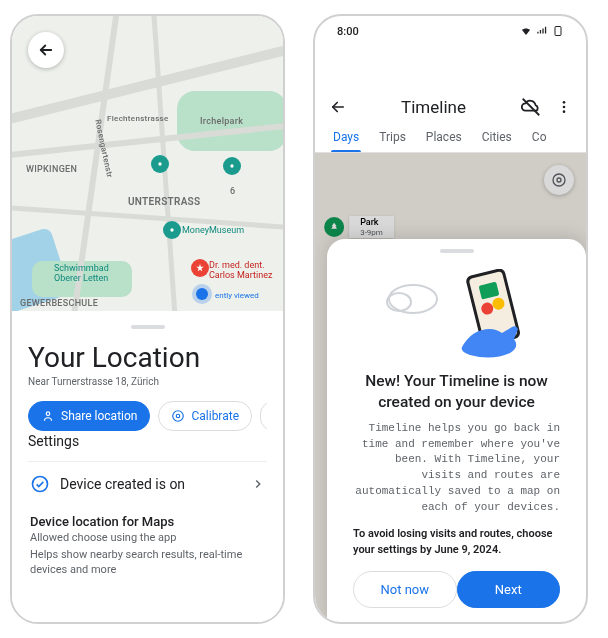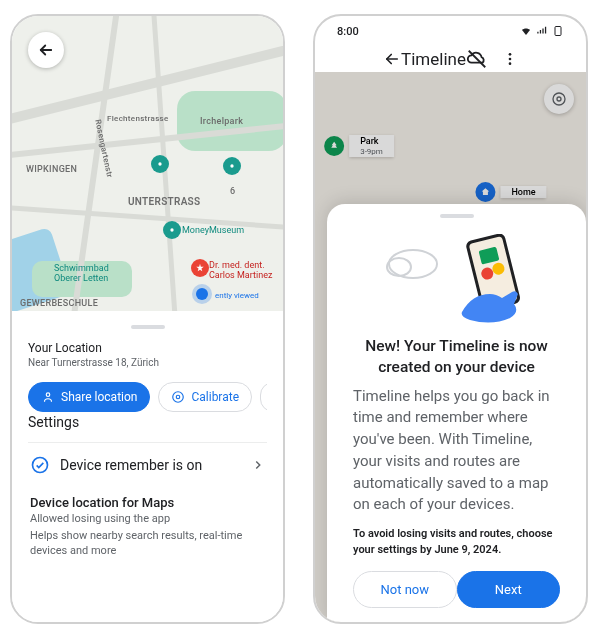--- a/index.html
+++ b/index.html
@@ -68,21 +68,21 @@
   .poi-teal { color:#0f8a7e; }
   .poi-blue { color:#1a73e8; }
 
   
   .content {
     flex:1; background:#fff; padding:14px 16px 0;
     display:flex; flex-direction:column; overflow:hidden;
   }
   .drag-handle { width:34px; height:4px; background:#dadce0; border-radius:2px;
                  margin:0 auto 10px; }
-  .title { font-size:12px; font-weight:400; color:#202124; margin:2px 0; }
+  .title { font-size:28px; font-weight:400; color:#202124; margin:2px 0; }
   .subtitle { font-size:10px; color:var(--gray-text); margin-bottom:14px; }
   .chips { display:flex; gap:8px; overflow:hidden; white-space:nowrap; }
   .chip {
     display:inline-flex; align-items:center; gap:6px;
     padding:7px 12px; border-radius:18px; font-size:12px;
     border:1px solid var(--gray-light); color:var(--blue); background:#fff;
     flex:0 0 auto;
   }
   .chip.primary { background:var(--blue); color:#fff; border-color:var(--blue); }
   .chip-icon { width:14px; height:14px; }
@@ -101,22 +101,23 @@
   .setting-sub .sd { font-size:11px; color:var(--gray-text); margin-top:4px; line-height:1.35; }
 
   
   .status-bar {
     height:22px; display:flex; align-items:center; justify-content:space-between;
     padding:0 22px; font-size:11px; font-weight:500; color:#202124;
   }
   .status-icons { display:flex; gap:4px; align-items:center; }
   .status-icons svg { width:12px; height:12px; }
   .timeline-header {
-    display:flex; align-items:center; justify-content:center;
+    display:flex; align-items:center; justify-content:space-between;
     padding:6px 14px 2px;
+    margin-top:48px;
   }
   .timeline-header .th-title { font-size:17px; color:#202124; }
   .th-icons { display:flex; gap:14px; align-items:center; }
   .tabs { display:flex; gap:0; border-bottom:1px solid #e0e0e0; padding:0 8px; white-space:nowrap; overflow:hidden; }
   .tab { padding:10px 10px 8px; font-size:12px; color:var(--gray-text); flex:0 0 auto; position:relative; }
   .tab.active { color:var(--blue); }
   .tab.active::after { content:""; position:absolute; left:8px; right:8px; bottom:-1px;
                        height:3px; background:var(--blue); border-radius:2px 2px 0 0; }
   .map-area2 {
     flex:1; min-height:0; background:#f5f1ea; position:relative; overflow:hidden;
@@ -139,22 +140,22 @@
 
   .sheet {
     position:absolute; left:12px; right:0; bottom:0; background:#fff;
     border-radius:18px 18px 0 0; padding:10px 26px 14px;
     box-shadow:0 -2px 18px rgba(0,0,0,.15); z-index:10;
     display:flex; flex-direction:column; align-items:center;
   }
   .illustration { position:relative; width:160px; height:90px; margin:6px auto 8px; }
   .sheet-title { font-size:15.5px; font-weight:500; text-align:center;
                  color:#202124; line-height:1.35; margin:4px 0 8px; }
-  .sheet-body { font-size:15px; color:var(--gray-text); text-align:left;
-                line-height:1.45; margin-bottom:10px; }
+  .sheet-body { font-size:11px; color:var(--gray-text); text-align:right;
+                line-height:1.45; margin-bottom:10px;font-family:Liberation Mono, monospace; }
   .sheet-cta { font-size:11px; color:#202124; font-weight:600; text-align:left;
                line-height:1.4; margin-bottom:14px; }
   .btn-row { display:flex; width:100%; }
   .btn {
     flex:1; padding:10px 0; border-radius:22px; font-size:13px; text-align:center;
     border:1px solid var(--gray-light); color:var(--blue); background:#fff;
   }
   .btn.primary { background:var(--blue); color:#fff; border-color:var(--blue); }
 </style>
 </head>
@@ -244,29 +245,29 @@
       </div>
     </div>
 
     <div class="section-label">Settings</div>
 
     <div class="setting-row">
       <svg class="check-icon" viewBox="0 0 24 24" fill="none" stroke="currentColor" stroke-width="2">
           <circle cx="12" cy="12" r="9"></circle>
           <path d="M8 12.5l2.5 2.5L16 9.5"></path>
         </svg>
-      <div class="setting-title">Device remember is on</div>
+      <div class="setting-title">Device created is on</div>
       <svg class="chevron" width="14" height="14" viewBox="0 0 24 24" fill="none" stroke="currentColor" stroke-width="2.5">
           <path d="M9 6l6 6-6 6"></path>
         </svg>
     </div>
 
     <div class="setting-sub">
       <div class="st">Device location for Maps</div>
-      <div class="sm">Allowed losing using the app</div>
+      <div class="sm">Allowed choose using the app</div>
       <div class="sd">Helps show nearby search results, real-time devices and more</div>
     </div>
 
   </div>
 </div>
 
 <div class="phone" style="padding-top:4px;">
   <div class="status-bar">
     <span>8:00</span>
     <div class="status-icons">
@@ -294,20 +295,27 @@
           <path d="M3 3l18 18"></path>
         </svg>
       <svg width="16" height="16" viewBox="0 0 24 24" fill="#202124">
           <circle cx="12" cy="5" r="2"></circle>
           <circle cx="12" cy="12" r="2"></circle>
           <circle cx="12" cy="19" r="2"></circle>
         </svg>
     </div>
   </div>
 
+  <div class="tabs">
+    <div class="tab active">Days</div>
+    <div class="tab">Trips</div>
+    <div class="tab">Places</div>
+    <div class="tab">Cities</div>
+    <div class="tab">Co</div>
+  </div>
 
   <div class="map-area2">
     <svg class="route-svg" viewBox="0 0 275 200">
       <rect x="0" y="0" width="275" height="200" fill="#f5f1ea"></rect>
       <path d="M30 90 Q65 85 100 95 T170 120 T220 130" fill="none" stroke="#3b5b8f" stroke-width="5" stroke-linecap="round"></path>
       <circle cx="115" cy="70" r="2.5" fill="#f5b400"></circle>
       <circle cx="130" cy="72" r="2.5" fill="#ea4335"></circle>
       <circle cx="105" cy="68" r="2.5" fill="#1a73e8"></circle>
       <circle cx="145" cy="95" r="10" fill="#fff" stroke="#aaa" stroke-width="1"></circle>
       <g transform="translate(145 95)" stroke="#555" stroke-width="1.2" fill="none">

